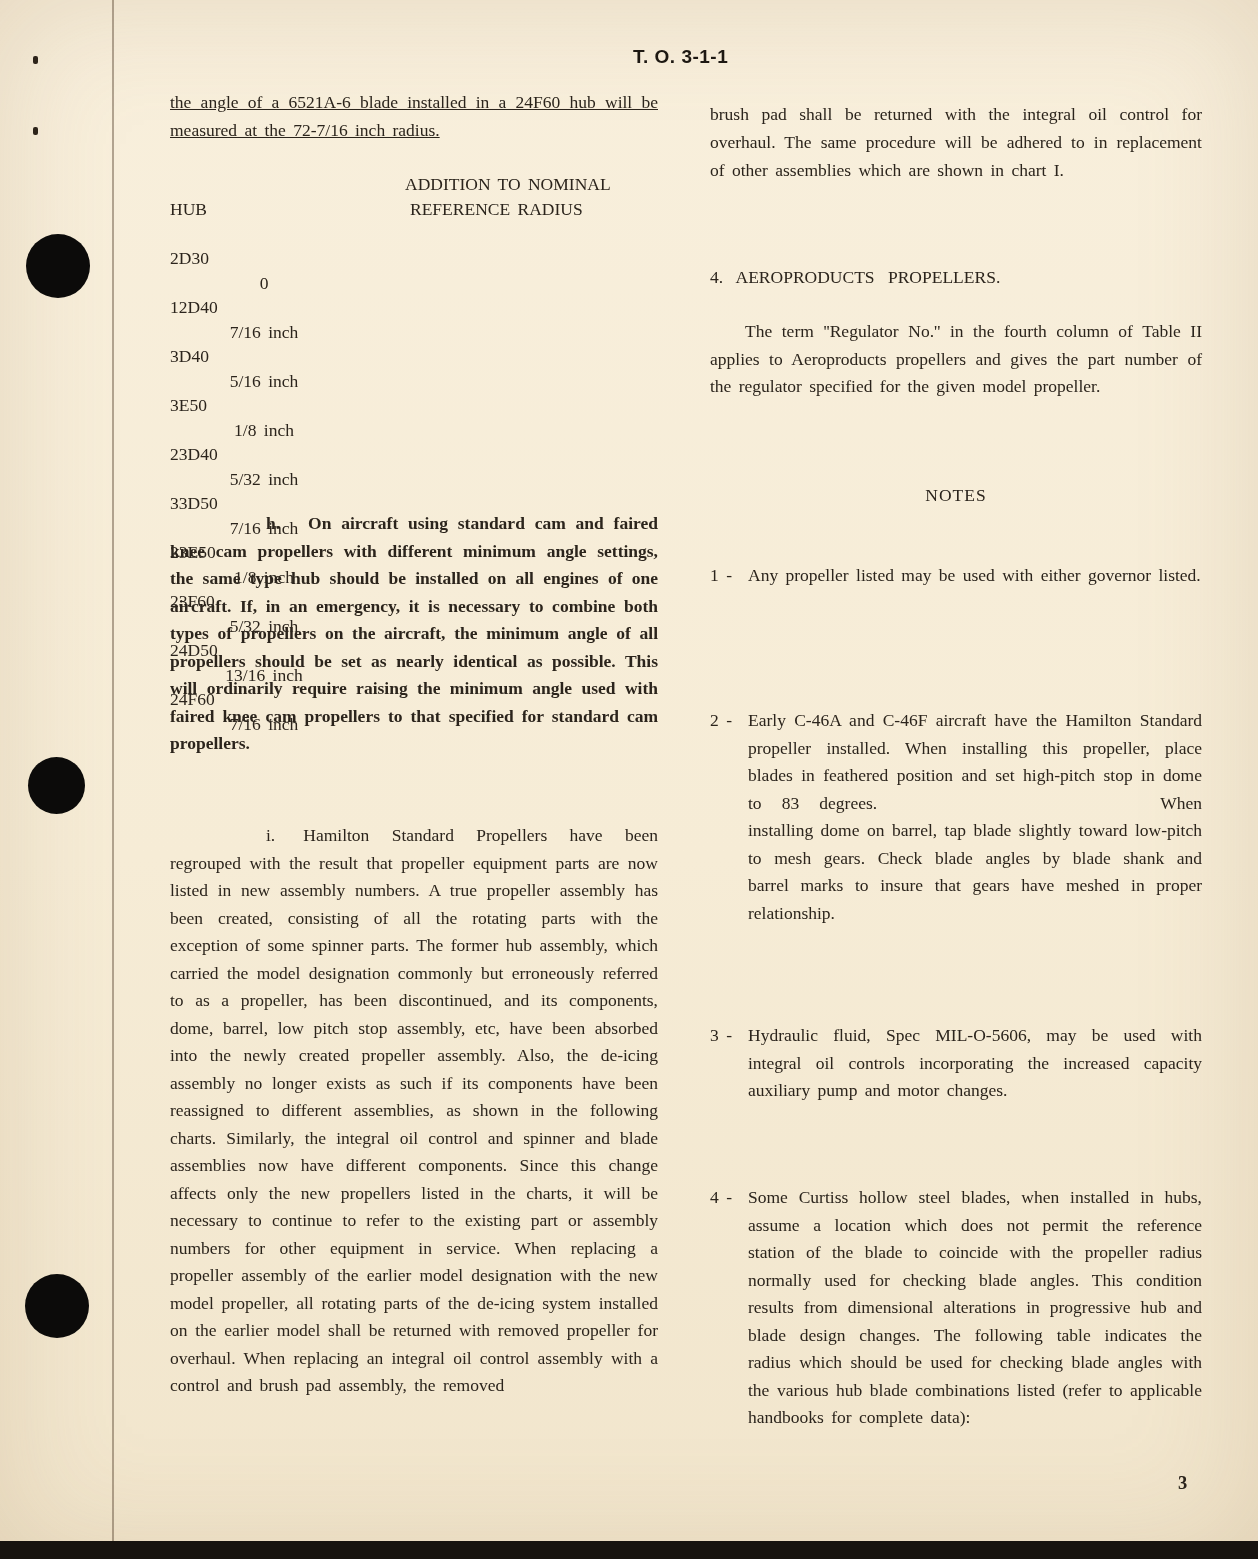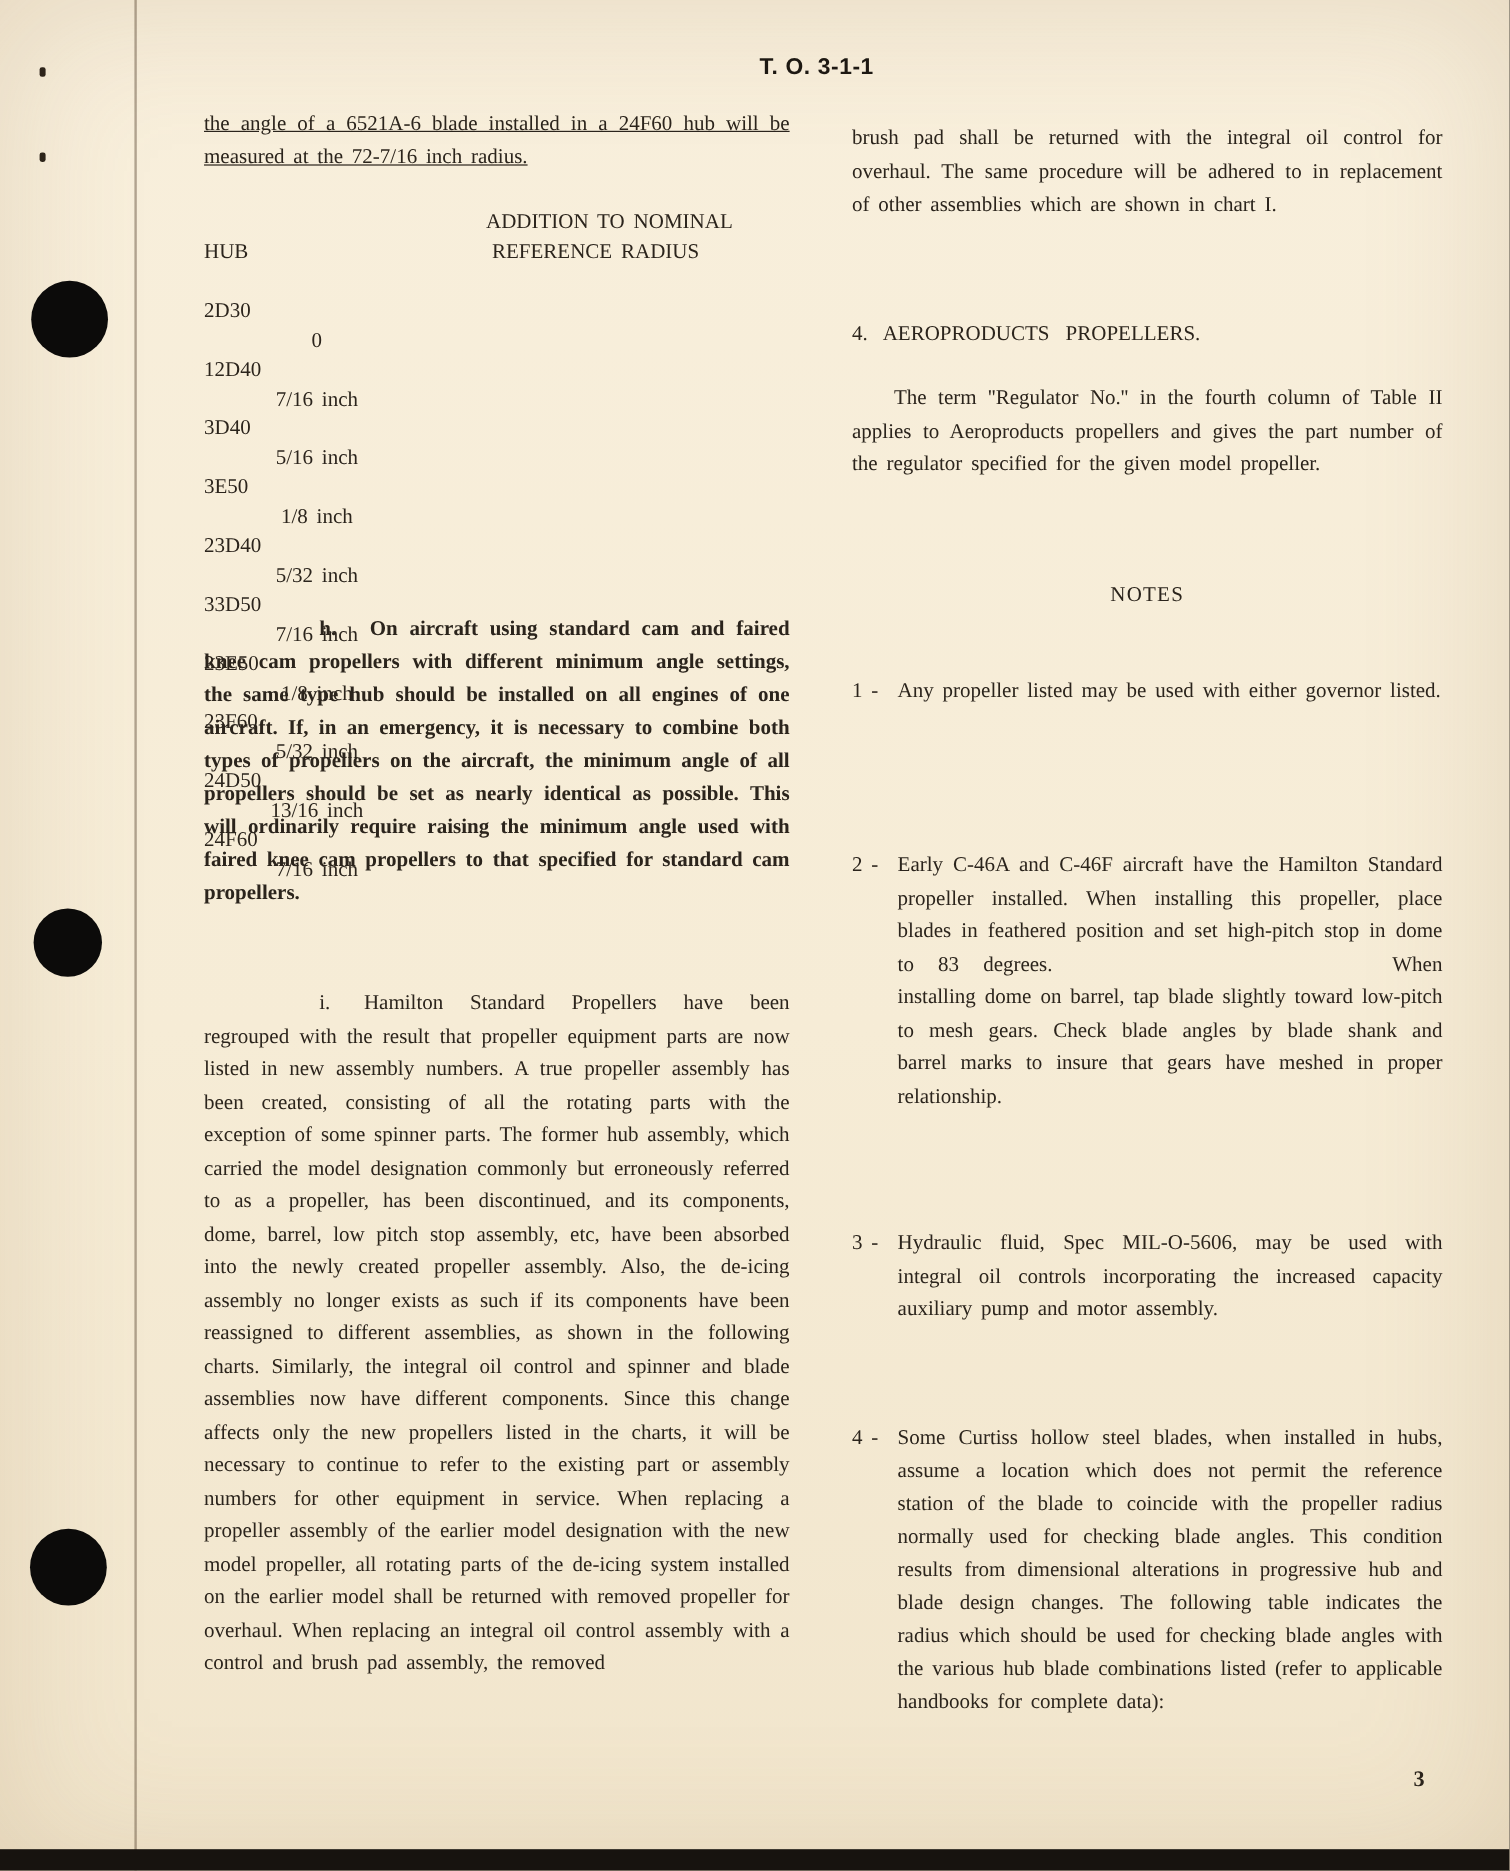--- a/index.html
+++ b/index.html
@@ -155,21 +155,21 @@
     <span class="note-num">2 -</span>
     <span class="note-body">
       <span>Early C-46A and C-46F aircraft have the Hamilton Standard propeller installed. When installing this propeller, place blades in feathered position and set high-pitch stop in dome to 83 degrees.</span>
       <span class="erased-gap"></span><span>When installing dome</span>
       <span>on barrel, tap blade slightly toward low-pitch to mesh gears. Check blade angles by blade shank and barrel marks to insure that gears have meshed in proper relationship.</span>
     </span>
   </div>
 
   <div class="block rcol note" style="top:1022px;">
     <span class="note-num">3 -</span>
-    <span class="note-body">Hydraulic fluid, Spec MIL-O-5606, may be used with integral oil controls incorporating the increased capacity auxiliary pump and motor assembly.</span>
+    <span class="note-body">Hydraulic fluid, Spec MIL-O-5606, may be used with integral oil controls incorporating the increased capacity auxiliary pump and motor changes.</span>
   </div>
 
   <div class="block rcol note" style="top:1184px;">
     <span class="note-num">4 -</span>
     <span class="note-body">Some Curtiss hollow steel blades, when installed in hubs, assume a location which does not permit the reference station of the blade to coincide with the propeller radius normally used for checking blade angles. This condition results from dimensional alterations in progressive hub and blade design changes. The following table indicates the radius which should be used for checking blade angles with the various hub blade combinations listed (refer to applicable handbooks for complete data):</span>
   </div>
 
   <div class="pagenum">3</div>
 
 </div>

